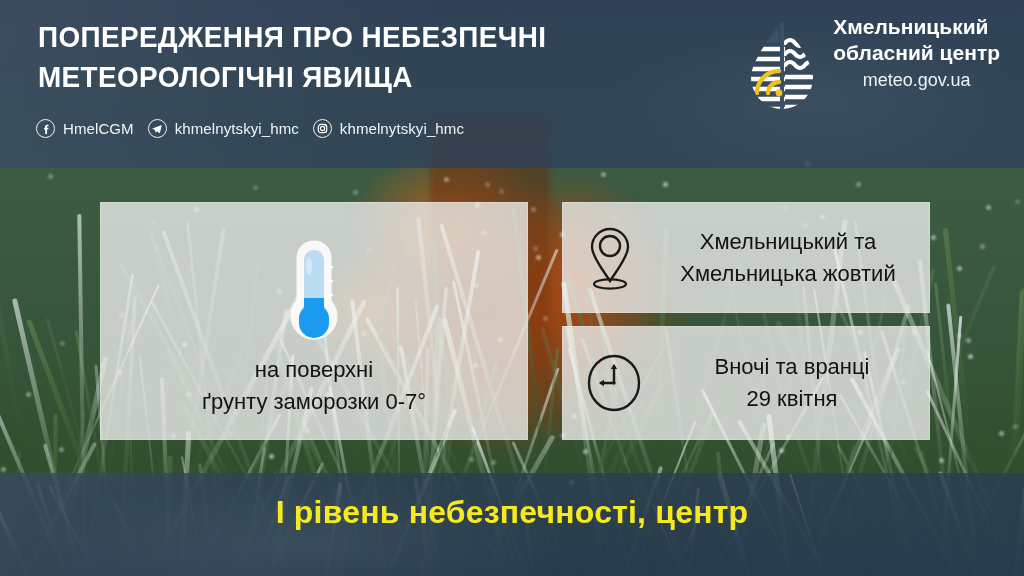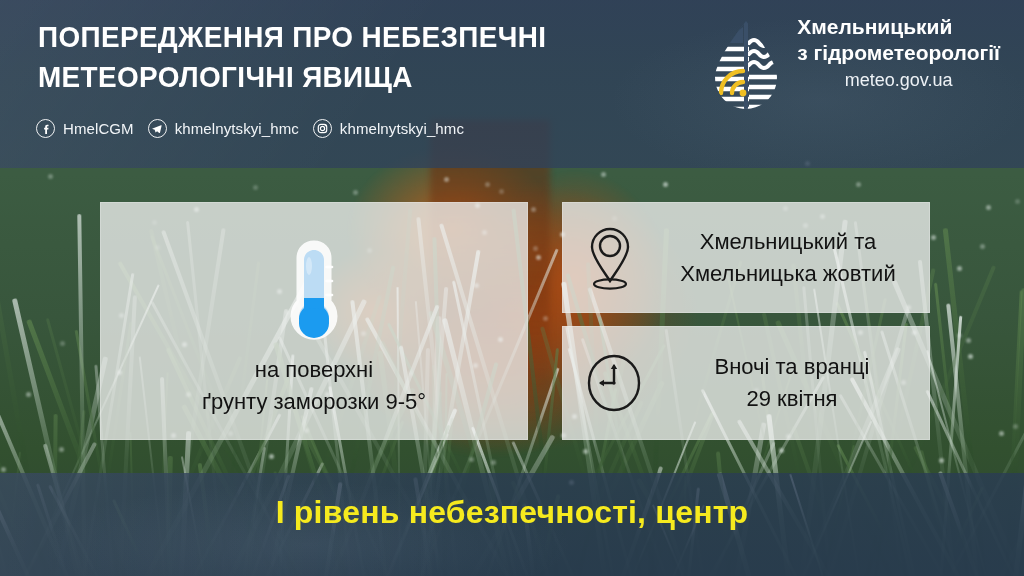--- a/index.html
+++ b/index.html
@@ -491,21 +491,21 @@
           <g fill="none" stroke="#f0bf22" stroke-width="4.4" stroke-linecap="round">
             <path d="M34 52 A22 22 0 0 0 12 74"></path>
             <path d="M34 63 A11 11 0 0 0 23 74"></path>
           </g>
           <circle cx="34" cy="74" r="3.4" fill="#f0bf22"></circle>
         </g>
       </svg>
     </span>
     <span id="brand-text">
       <div class="bline">Хмельницький</div>
-      <div class="bline">з гідрометеорології</div>
+      <div class="bline">обласний центр</div>
       <div id="brand-site">meteo.gov.ua</div>
     </span>
   </div>
 </div>
 
 <div class="card" id="card-temp">
   <span id="thermometer-icon">
     <svg width="64" height="108" viewBox="0 0 64 108" aria-hidden="true">
 
       <path d="M32 4 c-8 0-14 6-14 14 v44 a20 20 0 1 0 28 0 V18 c0-8-6-14-14-14 z" fill="#ffffff" opacity="0.88" stroke="#ffffff" stroke-width="7" stroke-linejoin="round"></path>
@@ -518,21 +518,21 @@
       <g stroke="#ffffff" stroke-width="2.6" stroke-linecap="round" opacity="0.95">
         <line x1="44.5" y1="27" x2="50" y2="27"></line>
         <line x1="44.5" y1="41" x2="50" y2="41"></line>
         <line x1="44.5" y1="55" x2="50" y2="55"></line>
       </g>
 
       <ellipse cx="27" cy="26" rx="3" ry="9" fill="#ffffff" opacity="0.35"></ellipse>
     </svg>
   </span>
   <div id="temp-text">на поверхні
-ґрунту заморозки 9-5°</div>
+ґрунту заморозки 0-7°</div>
 </div>
 
 <div class="card" id="card-location">
   <div class="row-card">
     <span class="row-icon">
       <svg width="48" height="66" viewBox="0 0 48 66" aria-hidden="true">
         <path d="M24 4 C14 4 6 12 6 22 C6 32 19 48 24 56 C29 48 42 32 42 22 C42 12 34 4 24 4 Z" fill="none" stroke="#1a1a1a" stroke-width="2.4"></path>
         <circle cx="24" cy="21" r="10" fill="none" stroke="#1a1a1a" stroke-width="2.4"></circle>
         <ellipse cx="24" cy="59" rx="16" ry="4.6" fill="none" stroke="#1a1a1a" stroke-width="2.2"></ellipse>
       </svg>

